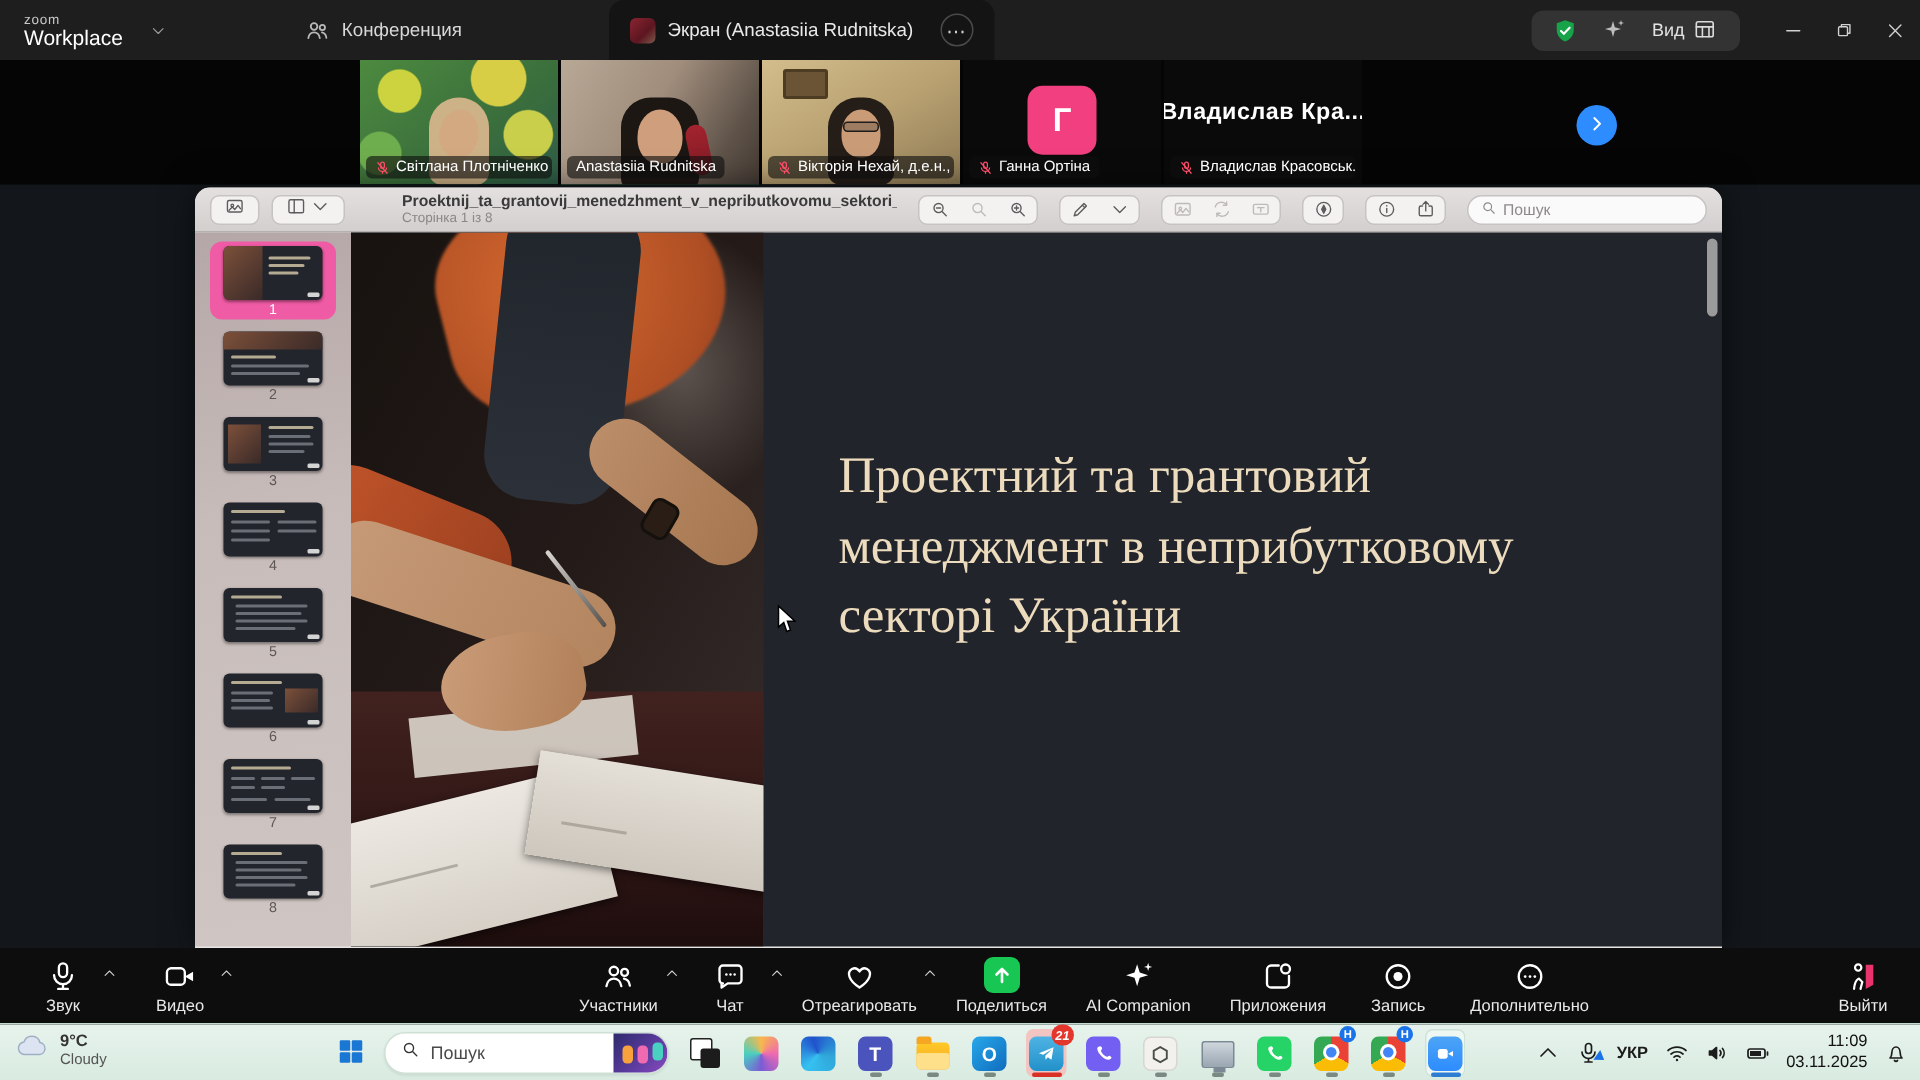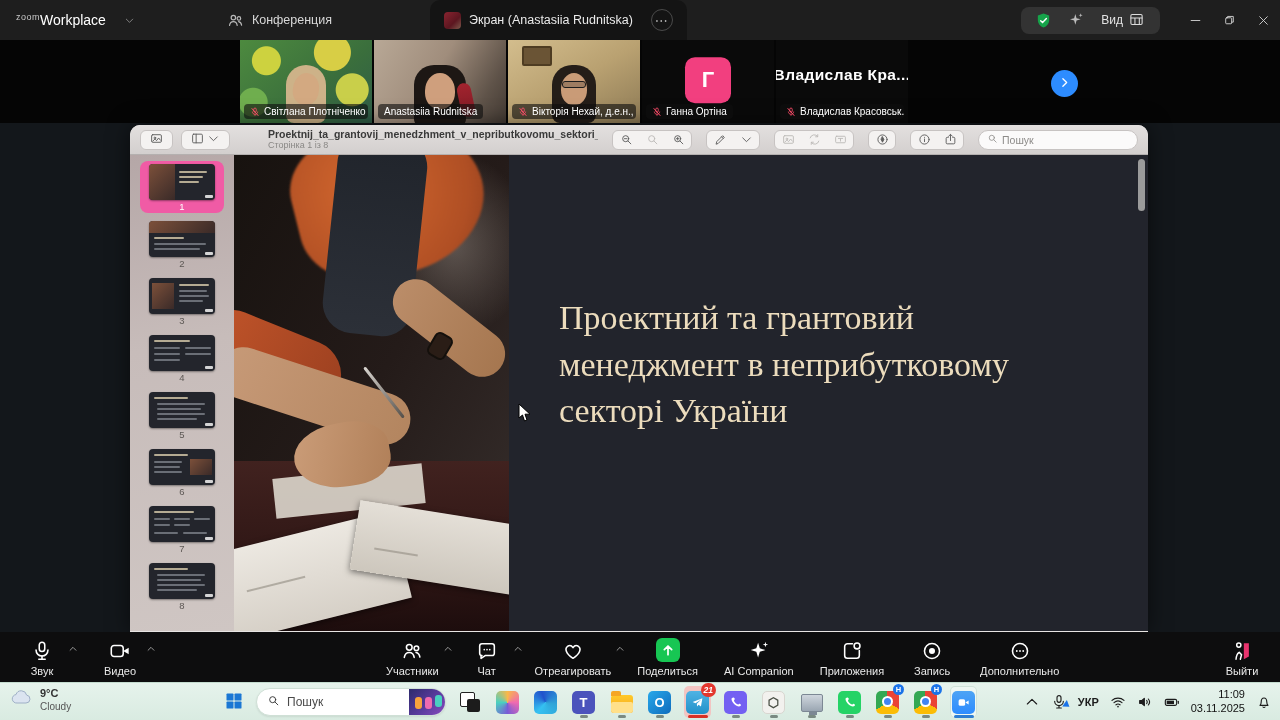--- a/index.html
+++ b/index.html
@@ -1,21 +1,21 @@
 <!DOCTYPE html>
 <html><head>
 <meta charset="utf-8">
 <style>
   * { margin:0; padding:0; box-sizing:border-box; }
   html,body { width:1280px; height:720px; background:#000; font-family:"Liberation Sans", sans-serif; overflow:hidden; }
   #screen { position:relative; width:1280px; height:720px; background:#000; }
 
   
   .titlebar { position:absolute; left:0; top:0; width:1280px; height:40px; background:#1e1e1e; display:flex; align-items:center; }
-  .zoom-logo { display:flex; flex-direction:row; justify-content:center; margin-left:16px; line-height:1; }
+  .zoom-logo { display:flex; flex-direction:column; justify-content:center; margin-left:16px; line-height:1; }
   .zoom-logo .lt { font-size:9px; color:#c9c9c9; letter-spacing:.5px; }
   .zoom-logo .lb { font-size:14px; font-weight:400; color:#fff; }
   .tb-chev { color:#9a9a9a; margin:0 0 0 18px; display:flex; }
   .tab { display:flex; align-items:center; gap:8px; padding:0 14px; height:40px; color:#d8d8d8; font-size:12.5px; }
   .tab.conference { margin-left:78px; }
   .tab.conference .ticon { color:#b9b9b9; width:17px; height:17px; }
   .tab.screen { margin-left:84px; background:#141414; border-radius:10px 10px 0 0; height:40px; color:#eaeaea; }
   .tab-scr-icon { width:17px; height:17px; border-radius:4px; background:linear-gradient(135deg,#8a2430,#5c1620 60%,#7d5a4c); }
   .tab-more { width:22px; height:22px; border-radius:50%; border:1px solid #4a4a4a; color:#cfcfcf; display:flex; align-items:center; justify-content:center; font-size:13px; margin-left:10px; letter-spacing:1px; }
   .tb-right { margin-left:auto; display:flex; align-items:center; gap:0; }

